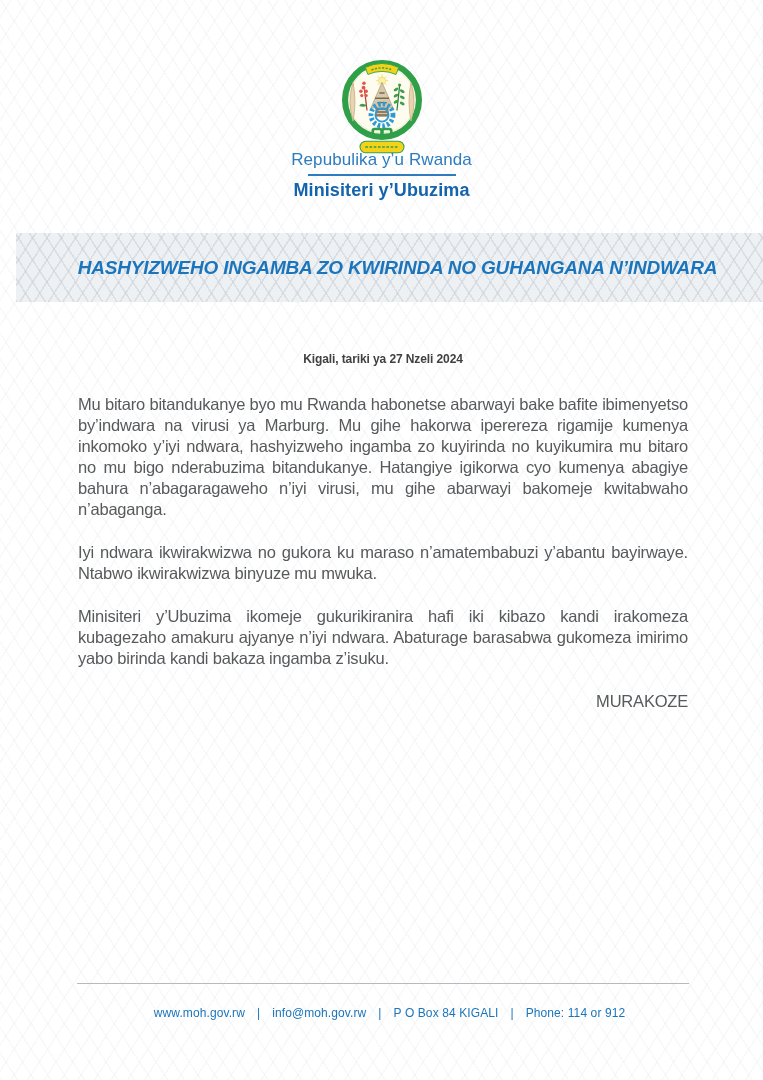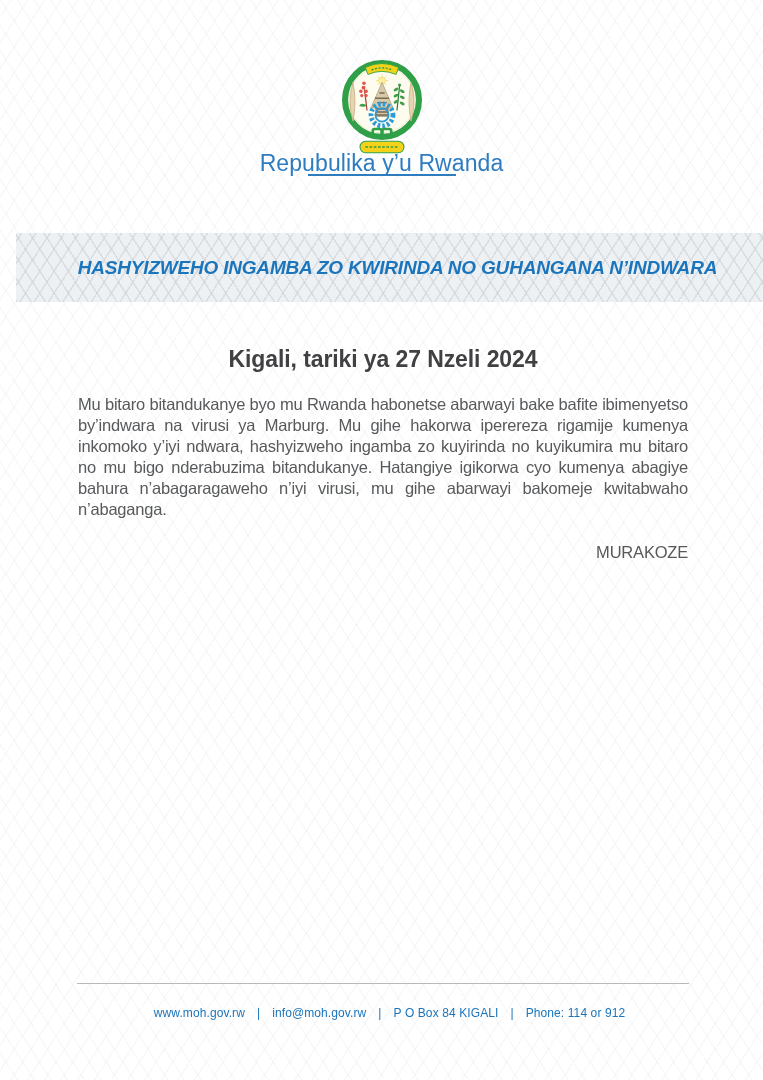--- a/index.html
+++ b/index.html
@@ -21,21 +21,21 @@
   .logo-wrap {
     position: absolute;
     top: 56px; left: 0; width: 100%;
     display: flex; justify-content: center;
   }
   .republic-label {
     position: absolute;
     top: 150px; left: 0; width: 100%;
     text-align: center;
     color: #2e7cc0;
-    font-size: 23px;
+    font-size: 17px;
     letter-spacing: 0.1px;
   }
   .header-divider {
     position: absolute;
     top: 174px; left: 50%;
     transform: translateX(-50%);
     width: 148px; height: 2px;
     background: #2e7cc0;
   }
   .ministry-label {
@@ -80,21 +80,21 @@
     width: 610px;
     color: #58595b;
     font-size: 16.5px;
     line-height: 21px;
     letter-spacing: -0.2px;
   }
   .dateline {
     margin: 0 0 24px 0;
     text-align: center;
     color: #414042;
-    font-size: 23px;
+    font-size: 12px;
     font-weight: bold;
     letter-spacing: -0.1px;
   }
   .content p {
     margin: 7px 0 22px 0;
     text-align: justify;
   }
   .content p.closing {
     text-align: right;
     margin-top: 2px;
@@ -183,28 +183,31 @@
           <rect x="50.5" y="83" width="10" height="8" rx="2"></rect>
         </g>
 
         <rect x="25" y="97" width="50" height="13" rx="6.5" fill="#f5d21a" stroke="#2fa048" stroke-width="1.2"></rect>
         <line x1="31" y1="103.5" x2="69" y2="103.5" stroke="#2fa048" stroke-width="1.8" stroke-dasharray="3 1.8"></line>
       </svg>
     </span>
   </div>
   <div class="republic-label">Repubulika y’u Rwanda</div>
   <div class="header-divider"></div>
+  <div class="ministry-label">Minisiteri y’Ubuzima</div>
 
   <div class="banner">
     <div class="banner-line">HASHYIZWEHO INGAMBA ZO KWIRINDA NO GUHANGANA N’INDWARA</div>
   </div>
 
   <main class="content">
     <h2 class="dateline">Kigali, tariki ya 27 Nzeli 2024</h2>
     <p>Mu bitaro bitandukanye byo mu Rwanda habonetse abarwayi bake bafite ibimenyetso by’indwara na virusi ya Marburg. Mu gihe hakorwa iperereza rigamije kumenya inkomoko y’iyi ndwara, hashyizweho ingamba zo kuyirinda no kuyikumira mu bitaro no mu bigo nderabuzima bitandukanye. Hatangiye igikorwa cyo kumenya abagiye bahura n’abagaragaweho n’iyi virusi, mu gihe abarwayi bakomeje kwitabwaho n’abaganga.</p>
+    <p>Iyi ndwara ikwirakwizwa no gukora ku maraso n’amatembabuzi y’abantu bayirwaye. Ntabwo ikwirakwizwa binyuze mu mwuka.</p>
+    <p>Minisiteri y’Ubuzima ikomeje gukurikiranira hafi iki kibazo kandi irakomeza kubagezaho amakuru ajyanye n’iyi ndwara. Abaturage barasabwa gukomeza imirimo yabo birinda kandi bakaza ingamba z’isuku.</p>
     <p class="closing">MURAKOZE</p>
   </main>
 
   <div class="footer-rule"></div>
   <footer class="footer">
     <span>www.moh.gov.rw</span><span class="sep">|</span><span>info@moh.gov.rw</span><span class="sep">|</span><span>P O Box 84 KIGALI</span><span class="sep">|</span><span>Phone: 114 or 912</span>
   </footer>
 
 </div>
 

